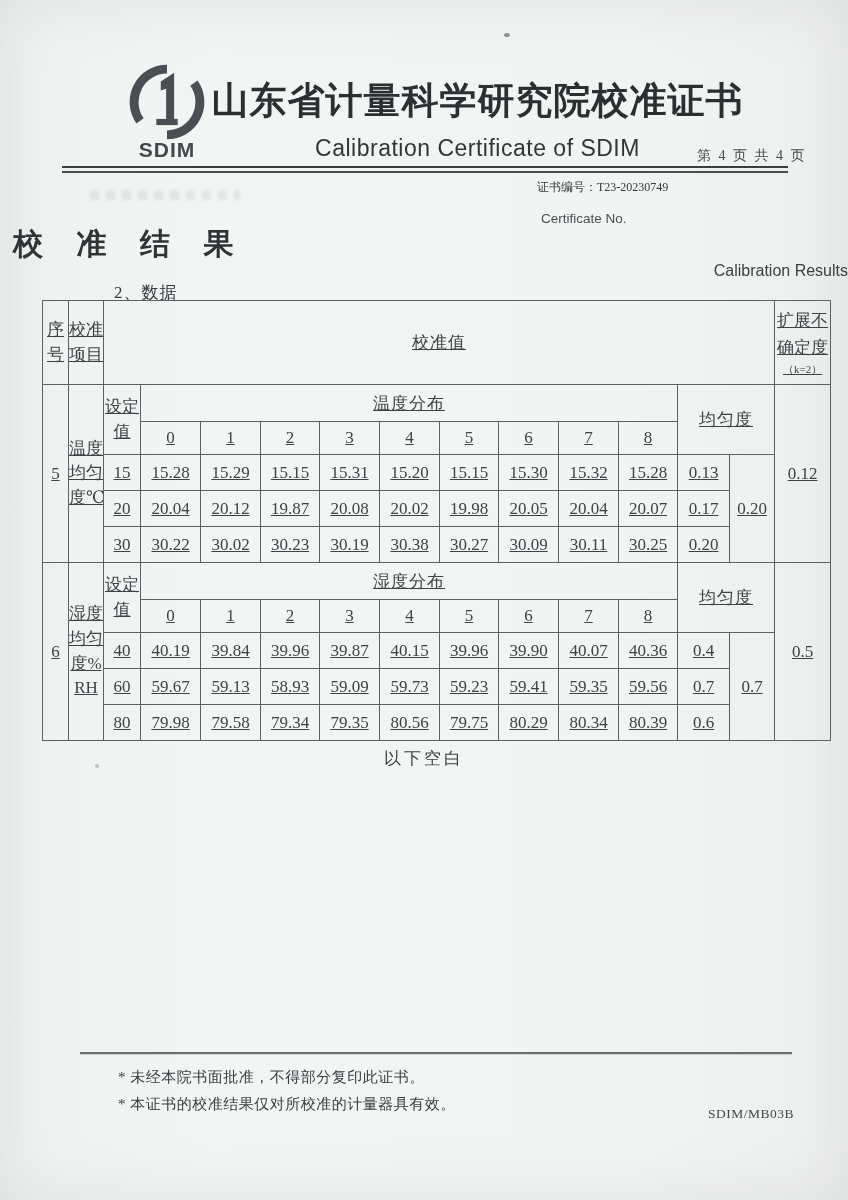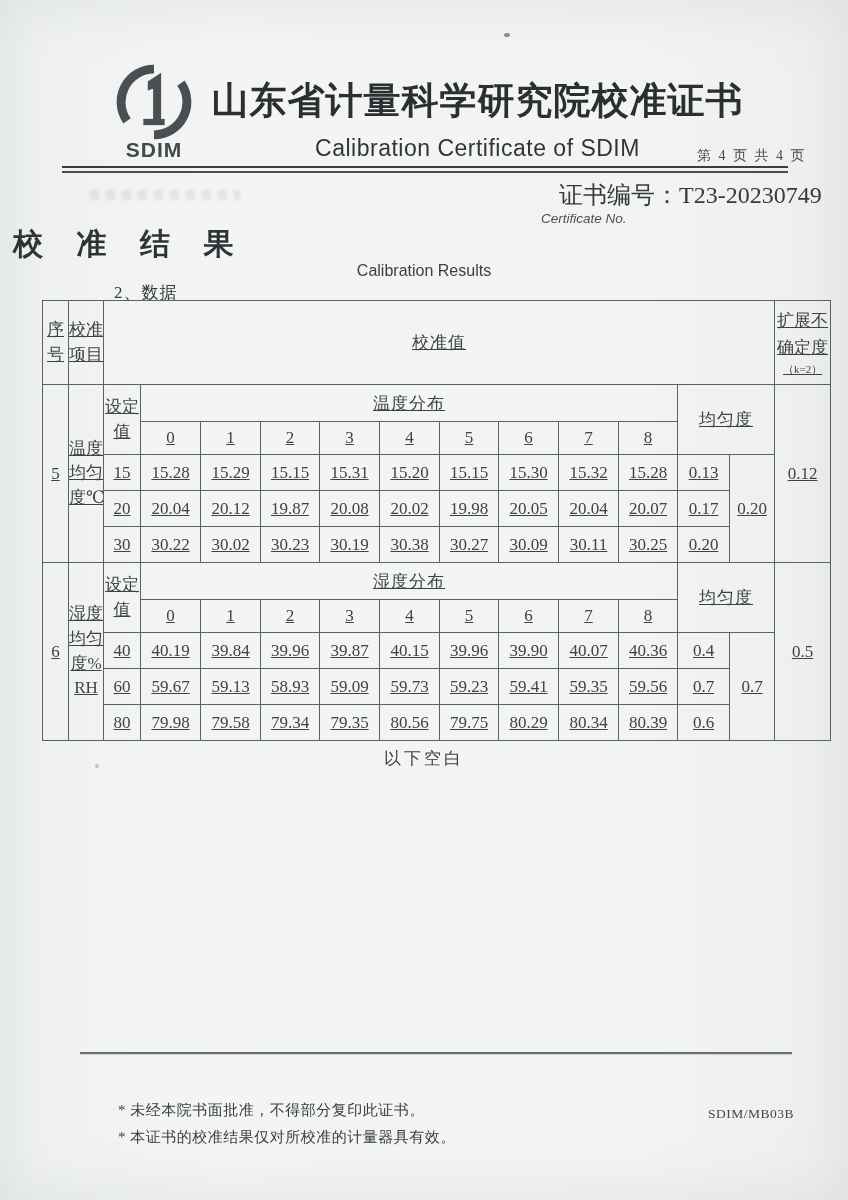--- a/index.html
+++ b/index.html
@@ -3,55 +3,55 @@
 <meta charset="utf-8">
 <style>
   html,body{margin:0;padding:0;background:#e8eae9;}
   .page{
     position:relative;width:848px;height:1200px;overflow:hidden;
     background:linear-gradient(90deg,#eef1f0 0%,#f3f5f4 25%,#f2f4f3 75%,#edefee 100%);
     box-shadow:inset 0 0 60px rgba(140,150,148,.18);
     font-family:"Liberation Serif","DejaVu Serif",serif;color:#3e4246;
   }
   
-  .logo{position:absolute;left:108px;top:62px;width:92px;text-align:center;}
+  .logo{position:absolute;left:121px;top:62px;width:92px;text-align:center;}
   .logo-word{font-family:"Liberation Sans","DejaVu Sans",sans-serif;font-weight:700;
     font-size:21px;letter-spacing:1px;color:#44474b;margin-top:-8px;}
   .title-wrap{position:absolute;left:205px;top:76px;width:545px;text-align:center;}
   .title-cn{font-size:37px;font-weight:600;letter-spacing:1px;color:#2c2f32;white-space:nowrap;}
   .title-en{font-family:"Liberation Sans","DejaVu Sans",sans-serif;font-weight:400;
     font-size:23px;color:#323538;margin-top:9px;letter-spacing:.5px;}
   .page-info{position:absolute;left:697px;top:147px;font-size:14px;color:#45484c;letter-spacing:2px;white-space:nowrap;}
   .rule{position:absolute;left:62px;top:166px;width:726px;height:3px;
     border-top:2.5px solid #3b3e41;border-bottom:2px solid #4a4d50;}
   .ghost{position:absolute;left:90px;top:190px;width:150px;height:10px;filter:blur(1.5px);opacity:.5;
     background:repeating-linear-gradient(90deg,rgba(110,116,122,.25) 0 9px,transparent 9px 16px);}
-  .cert-no{position:absolute;left:559px;top:179px;font-size:24px;color:#35383c;white-space:nowrap;}
+  .cert-no{position:absolute;left:537px;top:179px;font-size:12px;color:#35383c;white-space:nowrap;}
   .cert-no-caption{position:absolute;left:541px;top:211px;font-family:"Liberation Sans","DejaVu Sans",sans-serif;
-    font-size:13.5px;color:#4b4e52;font-style:italic;}
+    font-size:13.5px;color:#4b4e52;}
   .section-title{position:absolute;left:0;width:100%;top:224px;
     font-size:30px;font-weight:700;letter-spacing:13px;color:#303336;text-indent:13px;}
-  .section-sub{position:absolute;left:0;width:100%;top:262px;text-align:center;
+  .section-sub{position:absolute;left:0;width:100%;top:262px;text-align:right;
     font-family:"Liberation Sans","DejaVu Sans",sans-serif;font-size:16px;color:#3b3e42;}
   .subsection{position:absolute;left:114px;top:281px;font-size:17px;color:#36393d;letter-spacing:1px;text-align:center;}
   
   .tbl{position:absolute;left:42px;top:300px;border-collapse:collapse;table-layout:fixed;width:788px;text-decoration:underline;}
   .tbl td{border:1px solid #5c6166;text-align:center;vertical-align:middle;
     padding:0;overflow:hidden;font-size:17px;color:#3f4246;}
   .cn{font-size:15px;letter-spacing:1px;}
   .vtext{font-size:14px;line-height:1.45;word-break:break-all;padding:2px 4px;letter-spacing:0;}
   .h-hdr{height:84px}.h-sub{height:37px}.h-idx{height:33px}.h-data{height:36px}
   .unc-hdr{font-size:14px;line-height:1.6;}
   .unc-k{font-size:11px;}
   .below-blank{position:absolute;left:0;width:100%;top:747px;text-align:center;
     font-size:17px;letter-spacing:3px;color:#3a3d41;}
   
   .foot-rule{position:absolute;left:80px;top:1052px;width:712px;height:2px;background:#6a6f74;
     box-shadow:0 1px 0 rgba(106,111,116,.25);}
-  .footnotes{position:absolute;left:118px;top:1064px;font-size:15px;line-height:27px;color:#393c40;letter-spacing:.5px;margin-top:33px;}
+  .footnotes{position:absolute;left:118px;top:1064px;font-size:15px;line-height:27px;color:#393c40;letter-spacing:.5px;}
   .form-no{position:absolute;left:684px;top:1106px;font-size:13.5px;color:#44474b;letter-spacing:.5px;margin-left:24px;}
   
   .speck{position:absolute;border-radius:50%;background:rgba(60,62,64,.55);}
   .speck-a{left:504px;top:33px;width:6px;height:4px;}
   .speck-b{left:95px;top:764px;width:4px;height:4px;opacity:.5;}
 </style>
 </head>
 <body>
 
 <div class="page">

